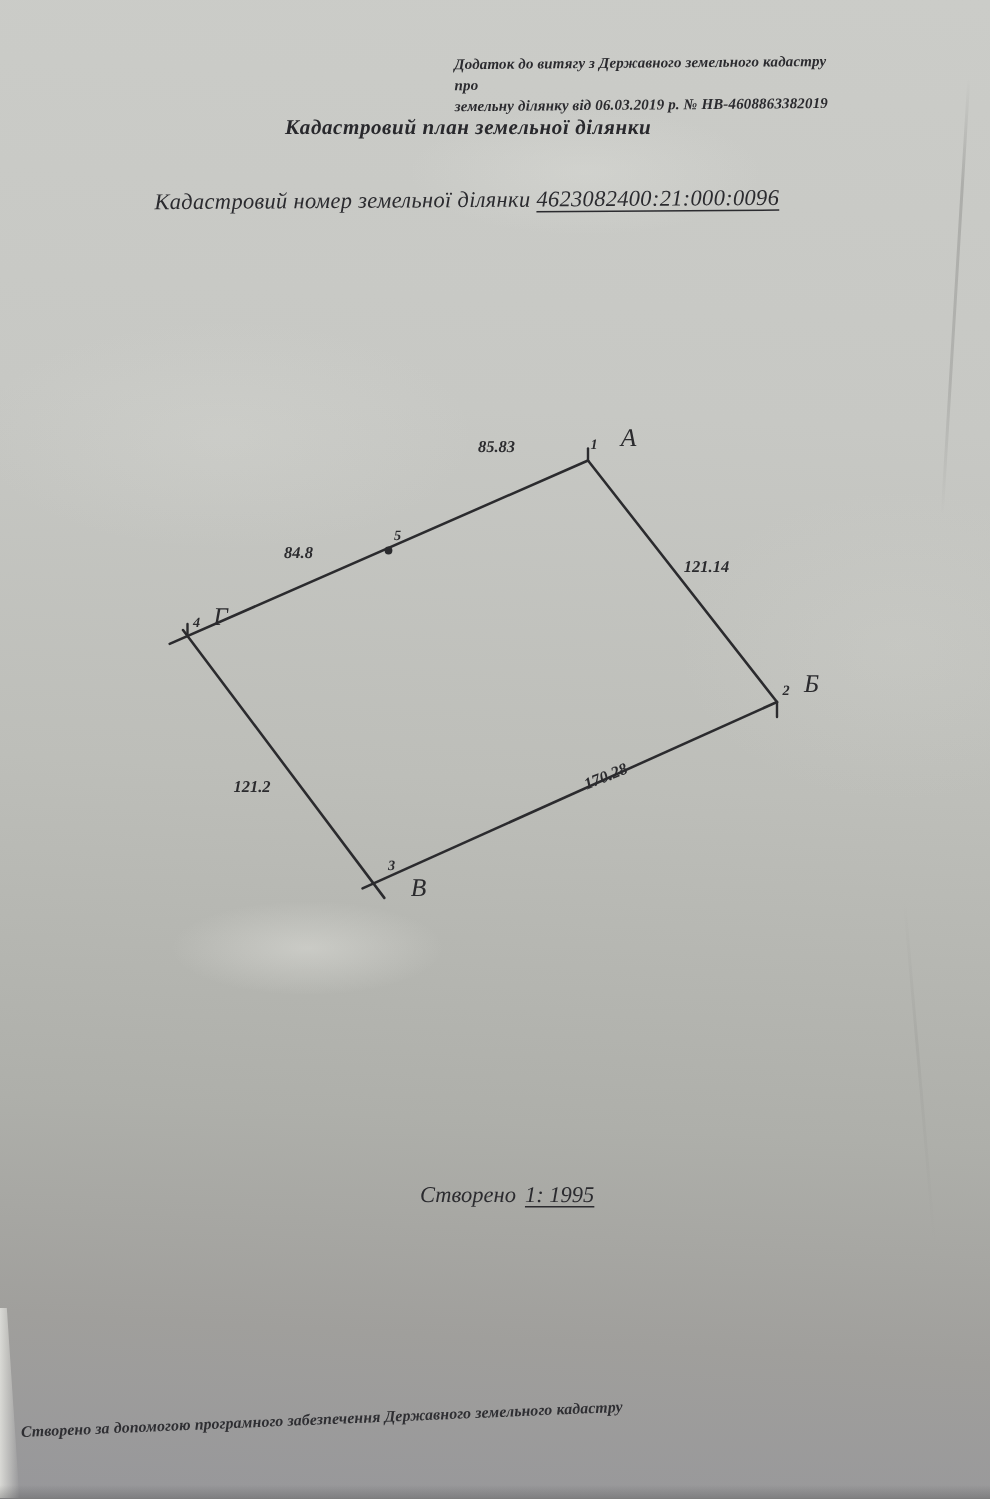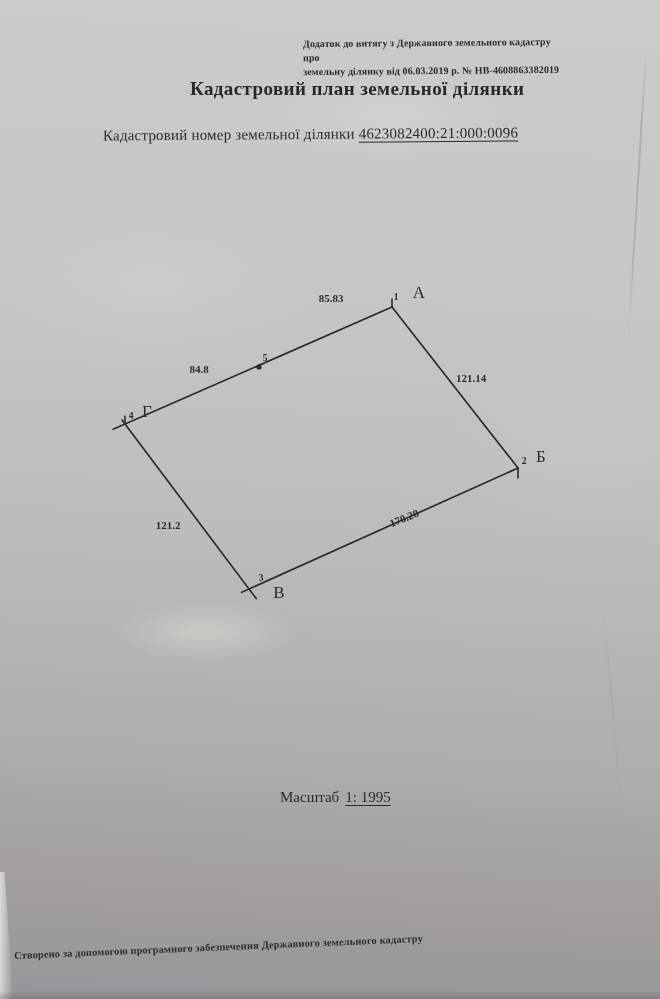--- a/index.html
+++ b/index.html
@@ -5,20 +5,21 @@
   html,body{margin:0;padding:0;background:#777;}
   .page{
     position:relative;width:660px;height:999px;overflow:hidden;
     font-family:"Liberation Serif","DejaVu Serif",serif;color:#26262a;
     background:
       radial-gradient(ellipse 130px 45px at 205px 632px, rgba(233,233,228,0.40), rgba(233,233,228,0) 70%),
       radial-gradient(ellipse 170px 60px at 390px 115px, rgba(225,226,221,0.32), rgba(225,226,221,0) 70%),
       radial-gradient(ellipse 240px 110px at 150px 290px, rgba(219,220,215,0.25), rgba(219,220,215,0) 70%),
       radial-gradient(ellipse 200px 140px at 600px 430px, rgba(214,215,210,0.22), rgba(214,215,210,0) 75%),
       linear-gradient(183deg,#cbccc8 0%,#c7c8c4 28%,#bdbeb9 52%,#aeafaa 74%,#a09f9c 88%,#97979a 100%);
+    font-style: italic;
   }
   .crease-right{
     position:absolute;left:636px;top:52px;width:2px;height:292px;border-radius:2px;
     background:linear-gradient(180deg,rgba(120,120,118,0) 0%,rgba(120,120,118,0.35) 25%,rgba(120,120,118,0.28) 70%,rgba(120,120,118,0) 100%);
     transform:rotate(3.5deg);
   }
   .crease-right2{
     position:absolute;left:612px;top:600px;width:2px;height:230px;border-radius:2px;
     background:linear-gradient(180deg,rgba(120,120,118,0) 0%,rgba(120,120,118,0.14) 40%,rgba(120,120,118,0) 100%);
     transform:rotate(-5deg);
@@ -32,21 +33,21 @@
     position:absolute;left:0;bottom:0;width:100%;height:9px;
     background:linear-gradient(0deg,rgba(60,60,62,0.28),rgba(60,60,62,0));
   }
   .header-note{
     position:absolute;left:303px;top:36px;width:260px;
     font-size:10px;font-weight:bold;line-height:14px;letter-spacing:0.1px;
     transform:rotate(-0.5deg);color:#2b2b2f;
   }
   .title{
     position:absolute;left:190px;top:78px;
-    font-size:19px;font-weight:bold;letter-spacing:0.4px;color:#28282c;
+    font-size:14px;font-weight:bold;letter-spacing:0.4px;color:#28282c;
   }
   .cadastral{
     position:absolute;left:103px;top:126px;
     font-size:15px;letter-spacing:0.2px;transform:rotate(-0.4deg);color:#2b2b2f;
   }
   .underlined{
     text-decoration:underline;text-underline-offset:3px;text-decoration-thickness:1px;
   }
   .scale-line{
     position:absolute;left:280px;top:789px;font-size:15px;color:#2b2b2f;
@@ -101,18 +102,18 @@
       <text x="279" y="592" fill="#2b2b2e" font-size="17" font-weight="normal" font-family="&quot;Liberation Serif&quot;,&quot;DejaVu Serif&quot;,serif" text-anchor="middle" dominant-baseline="central">В</text>
       <text x="147" y="411" fill="#2b2b2e" font-size="17" font-weight="normal" font-family="&quot;Liberation Serif&quot;,&quot;DejaVu Serif&quot;,serif" text-anchor="middle" dominant-baseline="central">Г</text>
       <text x="331" y="298" fill="#2b2b2e" font-size="11" font-weight="bold" font-family="&quot;Liberation Serif&quot;,&quot;DejaVu Serif&quot;,serif" text-anchor="middle" dominant-baseline="central">85.83</text>
       <text x="199" y="369" fill="#2b2b2e" font-size="11" font-weight="bold" font-family="&quot;Liberation Serif&quot;,&quot;DejaVu Serif&quot;,serif" text-anchor="middle" dominant-baseline="central">84.8</text>
       <text x="471" y="378" fill="#2b2b2e" font-size="11" font-weight="bold" font-family="&quot;Liberation Serif&quot;,&quot;DejaVu Serif&quot;,serif" text-anchor="middle" dominant-baseline="central">121.14</text>
       <text x="404" y="518" fill="#2b2b2e" font-size="11" font-weight="bold" font-family="&quot;Liberation Serif&quot;,&quot;DejaVu Serif&quot;,serif" text-anchor="middle" dominant-baseline="central" transform="rotate(-22 404 518)">170.28</text>
       <text x="168" y="525" fill="#2b2b2e" font-size="11" font-weight="bold" font-family="&quot;Liberation Serif&quot;,&quot;DejaVu Serif&quot;,serif" text-anchor="middle" dominant-baseline="central">121.2</text>
     </svg>
 
   <div class="scale-line">
-    <span>Масштаб</span><span class="underlined">1: 1995</span>
+    <span>Створено</span><span class="underlined">1: 1995</span>
   </div>
 
   <div class="footer-note">Створено за допомогою програмного забезпечення Державного земельного кадастру</div>
 
 </div>
 
 </body></html>

